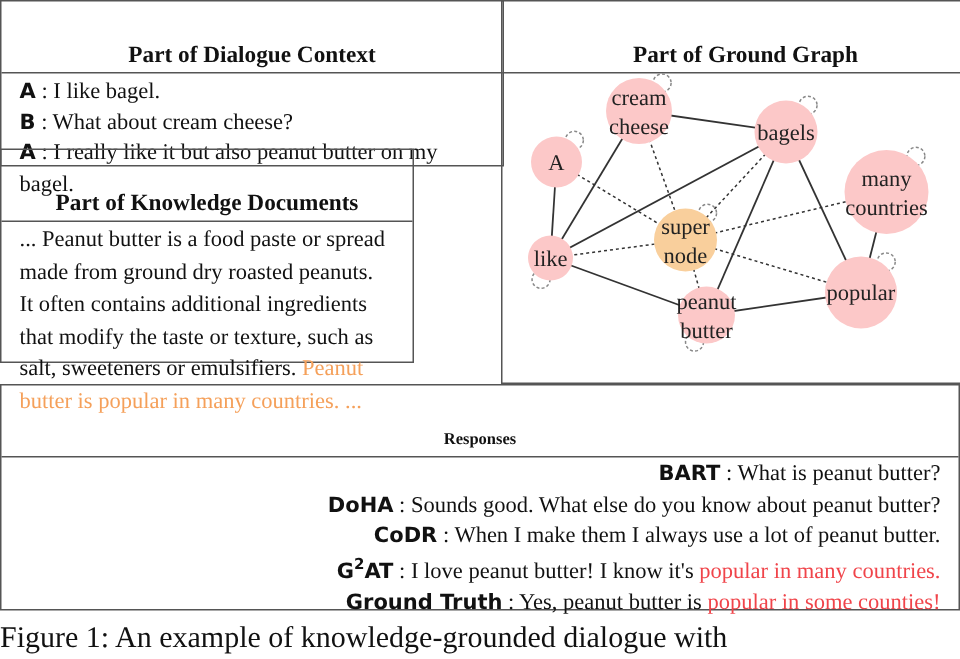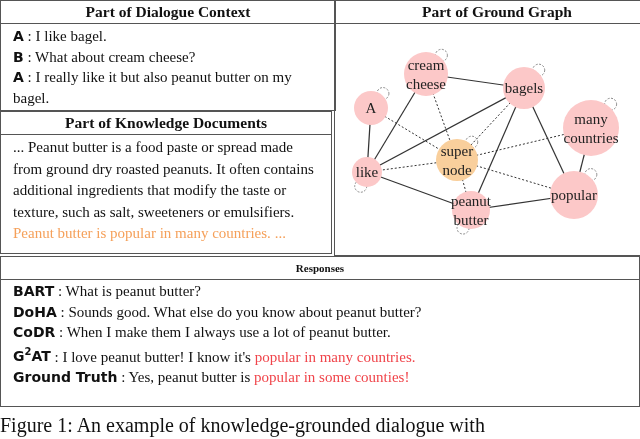--- a/index.html
+++ b/index.html
@@ -1,38 +1,38 @@
 <!DOCTYPE html>
 <html><head>
 <meta charset="utf-8">
 <style>
   html, body { margin:0; padding:0; background:#fff; }
   body { width:640px; height:439px; position:relative; overflow:hidden; font-family:"Liberation Serif", serif; color:#111; }
   .box { position:absolute; border:1.5px solid #555; box-sizing:border-box; }
-  .hdr { font-weight:bold; text-align:center; font-size:15.5px; height:22px; line-height:22px; border-bottom:1.3px solid #555; }
+  .hdr { font-weight:bold; text-align:center; font-size:15.5px; height:22px; line-height:22px; border-bottom:1.3px solid #555;margin-top:25px; }
   .body { padding:2px 12px; font-size:15px; line-height:21.5px; }
   .spk { font-family:"DejaVu Sans", sans-serif; font-size:14px; font-weight:bold; }
   .orange { color:#f5a05a; }
   .red { color:#f0444a; }
   #graph { position:absolute; left:0; top:22px; }
   .caption { position:absolute; left:0; top:414px; font-size:20px; white-space:nowrap; color:#111; }
 </style>
 </head>
 <body>
 
 <div class="box" style="left:0;top:0;width:336px;height:111px;">
   <div class="hdr">Part of Dialogue Context</div>
   <div class="body" style="line-height:20.5px;">
     <div><span class="spk">A</span><span> : I like bagel.</span></div>
     <div><span class="spk">B</span><span> : What about cream cheese?</span></div>
     <div><span class="spk">A</span><span> : I really like it but also peanut butter on my bagel.</span></div>
   </div>
 </div>
 
-<div class="box" style="left:0;top:111px;width:332px;height:143px;">
+<div class="box" style="left:0;top:99px;width:276px;height:143px;">
   <div class="hdr">Part of Knowledge Documents</div>
   <div class="body" style="padding-right:17px;">
     <span>... Peanut butter is a food paste or spread made from ground dry roasted peanuts. It often contains additional ingredients that modify the taste or texture, such as salt, sweeteners or emulsifiers. </span><span class="orange">Peanut butter is popular in many countries.</span><span class="orange"> ...</span>
   </div>
 </div>
 
 <div class="box" style="left:334px;top:0;width:326px;height:256px;">
   <div class="hdr">Part of Ground Graph</div>
   <svg id="graph" width="303" height="232" font-family="Liberation Serif, serif" font-size="15">
     <g id="edges" stroke="#333" stroke-width="1.2" fill="none">
@@ -99,21 +99,21 @@
         <g>
           <circle cx="239" cy="172" r="24" fill="#fcc8c8"></circle>
           <text x="239" text-anchor="middle" y="177" fill="#222">popular</text>
         </g>
       </g>
   </svg>
 </div>
 
 <div class="box" style="left:0;top:256px;width:640px;height:151px;">
   <div class="hdr" style="font-size:11px;">Responses</div>
-  <div class="body" style="line-height:20.5px;padding-top:1px;">
+  <div class="body" style="line-height:20.5px;padding-top:1px;text-align:right;">
     <div><span class="spk">BART</span><span> : What is peanut butter?</span></div>
     <div><span class="spk">DoHA</span><span> : Sounds good. What else do you know about peanut butter?</span></div>
     <div><span class="spk">CoDR</span><span> : When I make them I always use a lot of peanut butter.</span></div>
     <div><span class="spk">G<sup style="font-size:10px;">2</sup>AT</span><span> : I love peanut butter! I know it's </span><span class="red">popular in many countries.</span></div>
     <div><span class="spk">Ground Truth</span><span>  : Yes, peanut butter is </span><span class="red">popular in some counties</span><span class="red">!</span></div>
   </div>
 </div>
 
 <div class="caption">Figure 1:  An example of knowledge-grounded dialogue with</div>
 

